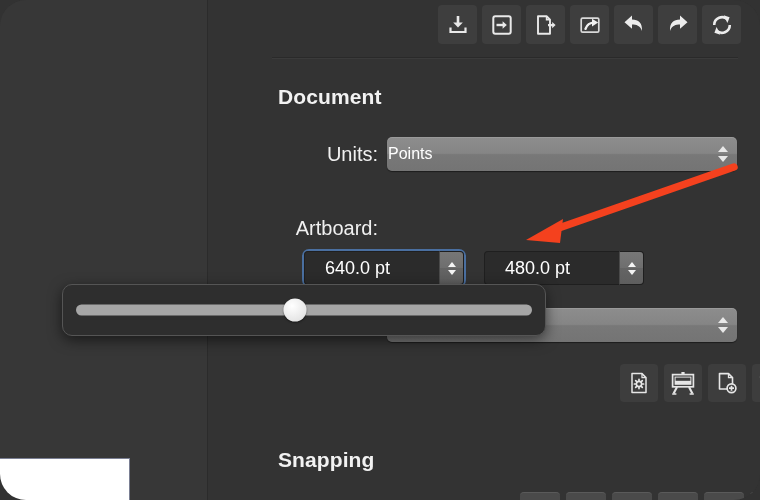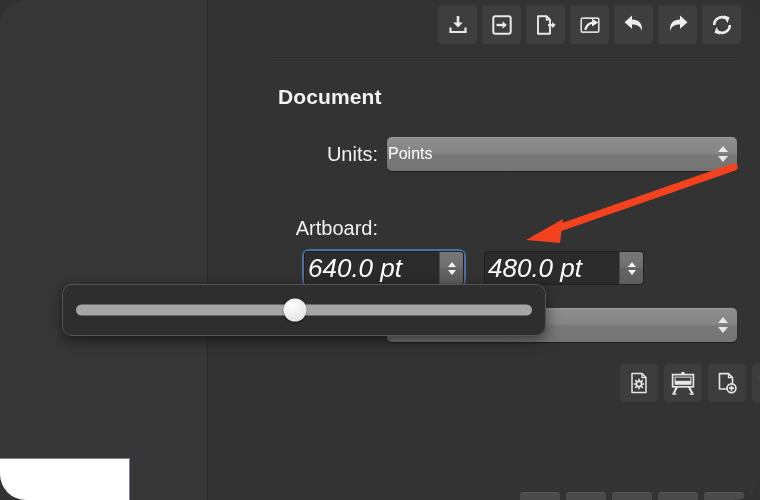--- a/index.html
+++ b/index.html
@@ -142,24 +142,23 @@
   }
   .numfield {
     background: #2b2b2b;
     border: 1px solid #1f1f1f;
     border-right: none;
     border-radius: 4px 0 0 4px;
     display: flex; align-items: center;
   }
   .numfield span {
     color: #ffffff;
-    font-size: 26px;
-    padding-left: 3px;
+    font-size: 18px;
+    padding-left: 20px;
     white-space: nowrap;
-    font-style: italic;
   }
   .stepper {
     width: 23px;
     background: linear-gradient(to bottom, #777777 0%, #6e6e6e 50%, #646464 50%, #5e5e5e 100%);
     border-radius: 0 4px 4px 0;
     border: 1px solid #1f1f1f;
     border-left: 1px solid #4a4a4a;
     display: flex; flex-direction: column;
     align-items: center; justify-content: center;
     gap: 3px;
@@ -401,20 +400,21 @@
           <path d="M3.2 11.2 L12.2 15.4 L21.2 11.2" stroke="#e6e6e6" stroke-width="1.6" fill="none" stroke-linejoin="round"></path>
           <path d="M3.2 15.4 L12.2 19.6 L21.2 15.4" stroke="#e6e6e6" stroke-width="1.6" fill="none" stroke-linejoin="round"></path>
           <circle cx="18.6" cy="18.8" r="4.4" stroke="#e6e6e6" stroke-width="1.7" fill="#3d3d3d"></circle>
           <path d="M18.6 16.3 v5" stroke="#e6e6e6" stroke-width="1.7"></path>
           <path d="M16.1 18.8 h5" stroke="#e6e6e6" stroke-width="1.7"></path>
         </svg>
       </div>
 
     </div>
 
+    <div class="section-title" id="snap-title">Snapping</div>
 
     <div class="snap-row">
       <div class="snap-btn"></div>
       <div class="snap-btn"></div>
       <div class="snap-btn"></div>
       <div class="snap-btn"></div>
       <div class="snap-btn"></div>
       <div class="snap-btn"></div>
 
     </div>

